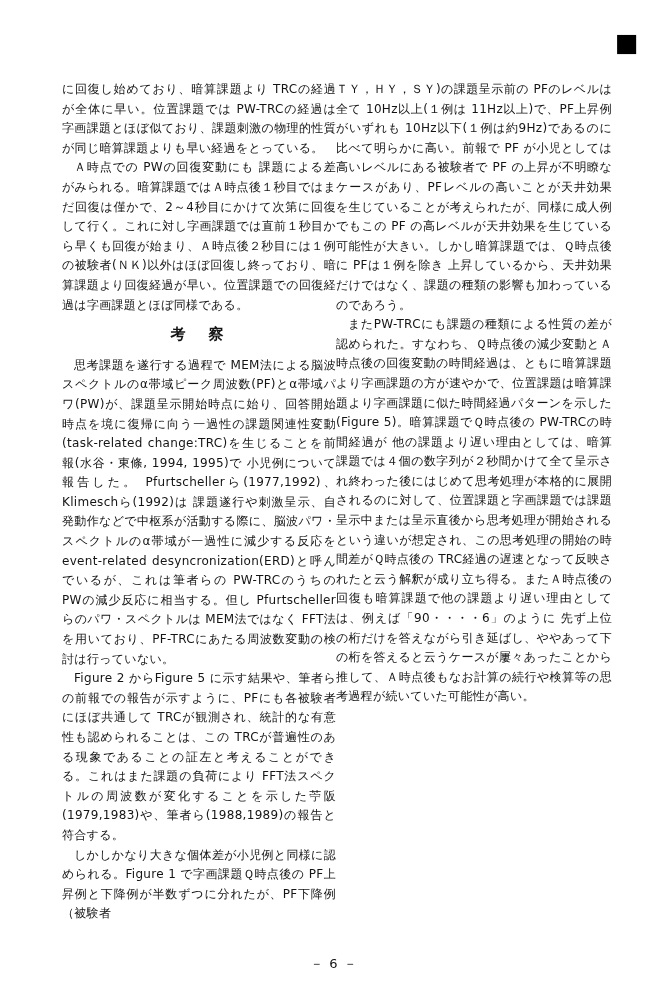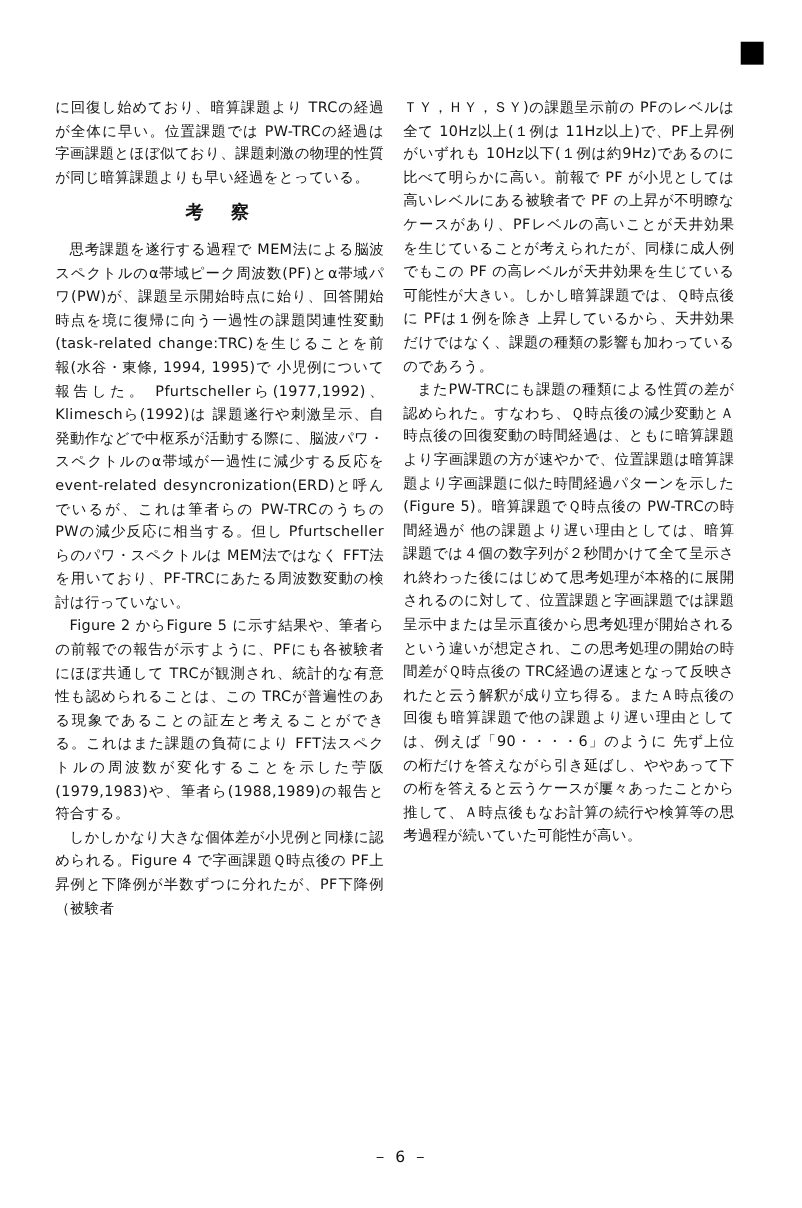--- a/index.html
+++ b/index.html
@@ -13,21 +13,21 @@
   }
   .column{
     position:absolute;
     top:80px;
     font-size:12px;
     line-height:19.6px;
     letter-spacing:0.3px;
     text-align:justify;
     text-justify:inter-character;
   }
-  .column-left{left:46px;width:274px;}
+  .column-left{left:62px;width:274px;}
   .column-right{left:336px;width:276px;}
   .column p{margin:0;padding:0;}
   .para-indent{text-indent:1em;}
   .section-heading{
     margin:10px 0 11px 0;
     font-size:15px;
     font-weight:bold;
     text-align:center;
     letter-spacing:4px;
   }
@@ -50,24 +50,25 @@
 </style>
 </head>
 <body>
 
 <div class="page">
 
   <span class="corner-mark">■</span>
 
   <div class="column column-left">
     <p>に回復し始めており、暗算課題より TRCの経過が全体に早い。位置課題では PW-TRCの経過は 字画課題とほぼ似ており、課題刺激の物理的性質が同じ暗算課題よりも早い経過をとっている。</p>
+    <p class="para-indent">Ａ時点での PWの回復変動にも 課題による差がみられる。暗算課題ではＡ時点後１秒目ではまだ回復は僅かで、2～4秒目にかけて次第に回復して行く。これに対し字画課題では直前１秒目から早くも回復が始まり、Ａ時点後２秒目には１例の被験者(ＮＫ)以外はほぼ回復し終っており、暗算課題より回復経過が早い。位置課題での回復経過は字画課題とほぼ同様である。</p>
     <h2 class="section-heading">考　察</h2>
     <p class="para-indent">思考課題を遂行する過程で MEM法による脳波スペクトルのα帯域ピーク周波数(PF)とα帯域パワ(PW)が、課題呈示開始時点に始り、回答開始時点を境に復帰に向う一過性の課題関連性変動 (task-related change:TRC)を生じることを前報(水谷・東條, 1994, 1995)で 小児例について報告した。 Pfurtschellerら(1977,1992)、Klimeschら(1992)は 課題遂行や刺激呈示、自発動作などで中枢系が活動する際に、脳波パワ・スペクトルのα帯域が一過性に減少する反応を event-related desyncronization(ERD)と呼んでいるが、これは筆者らの PW-TRCのうちの PWの減少反応に相当する。但し Pfurtschellerらのパワ・スペクトルは MEM法ではなく FFT法を用いており、PF-TRCにあたる周波数変動の検討は行っていない。</p>
     <p class="para-indent">Figure 2 からFigure 5 に示す結果や、筆者らの前報での報告が示すように、PFにも各被験者にほぼ共通して TRCが観測され、統計的な有意性も認められることは、この TRCが普遍性のある現象であることの証左と考えることができる。これはまた課題の負荷により FFT法スペクトルの周波数が変化することを示した苧阪(1979,1983)や、筆者ら(1988,1989)の報告と符合する。</p>
-    <p class="para-indent">しかしかなり大きな個体差が小児例と同様に認められる。Figure 4 で字画課題Ｑ時点後の PF上昇例と下降例が半数ずつに分れたが、PF下降例（被験者</p>
+    <p class="para-indent">しかしかなり大きな個体差が小児例と同様に認められる。Figure 1 で字画課題Ｑ時点後の PF上昇例と下降例が半数ずつに分れたが、PF下降例（被験者</p>
   </div>
 
   <div class="column column-right">
     <p>ＴＹ，ＨＹ，ＳＹ)の課題呈示前の PFのレベルは全て 10Hz以上(１例は 11Hz以上)で、PF上昇例がいずれも 10Hz以下(１例は約9Hz)であるのに比べて明らかに高い。前報で PF が小児としては高いレベルにある被験者で PF の上昇が不明瞭なケースがあり、PFレベルの高いことが天井効果を生じていることが考えられたが、同様に成人例でもこの PF の高レベルが天井効果を生じている可能性が大きい。しかし暗算課題では、Ｑ時点後に PFは１例を除き 上昇しているから、天井効果だけではなく、課題の種類の影響も加わっているのであろう。</p>
     <p class="para-indent">またPW-TRCにも課題の種類による性質の差が認められた。すなわち、Ｑ時点後の減少変動とＡ時点後の回復変動の時間経過は、ともに暗算課題より字画課題の方が速やかで、位置課題は暗算課題より字画課題に似た時間経過パターンを示した(Figure 5)。暗算課題でＱ時点後の PW-TRCの時間経過が 他の課題より遅い理由としては、暗算課題では４個の数字列が２秒間かけて全て呈示され終わった後にはじめて思考処理が本格的に展開されるのに対して、位置課題と字画課題では課題呈示中または呈示直後から思考処理が開始されるという違いが想定され、この思考処理の開始の時間差がＱ時点後の TRC経過の遅速となって反映されたと云う解釈が成り立ち得る。またＡ時点後の回復も暗算課題で他の課題より遅い理由としては、例えば「90・・・・6」のように 先ず上位の桁だけを答えながら引き延ばし、ややあって下の桁を答えると云うケースが屢々あったことから推して、Ａ時点後もなお計算の続行や検算等の思考過程が続いていた可能性が高い。</p>
   </div>
 
   <div class="page-number">－ 6 －</div>
 
 </div>

